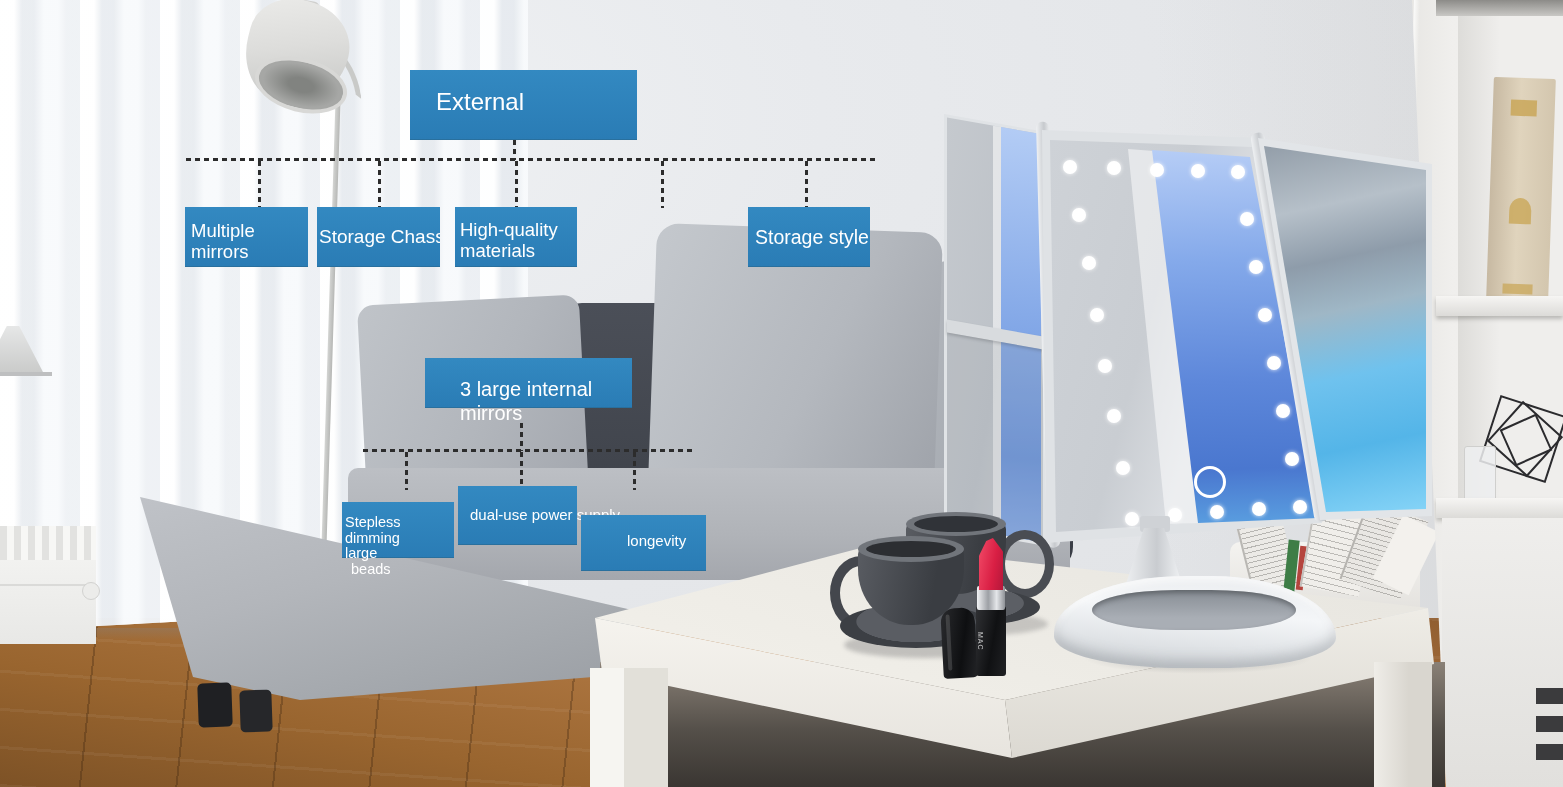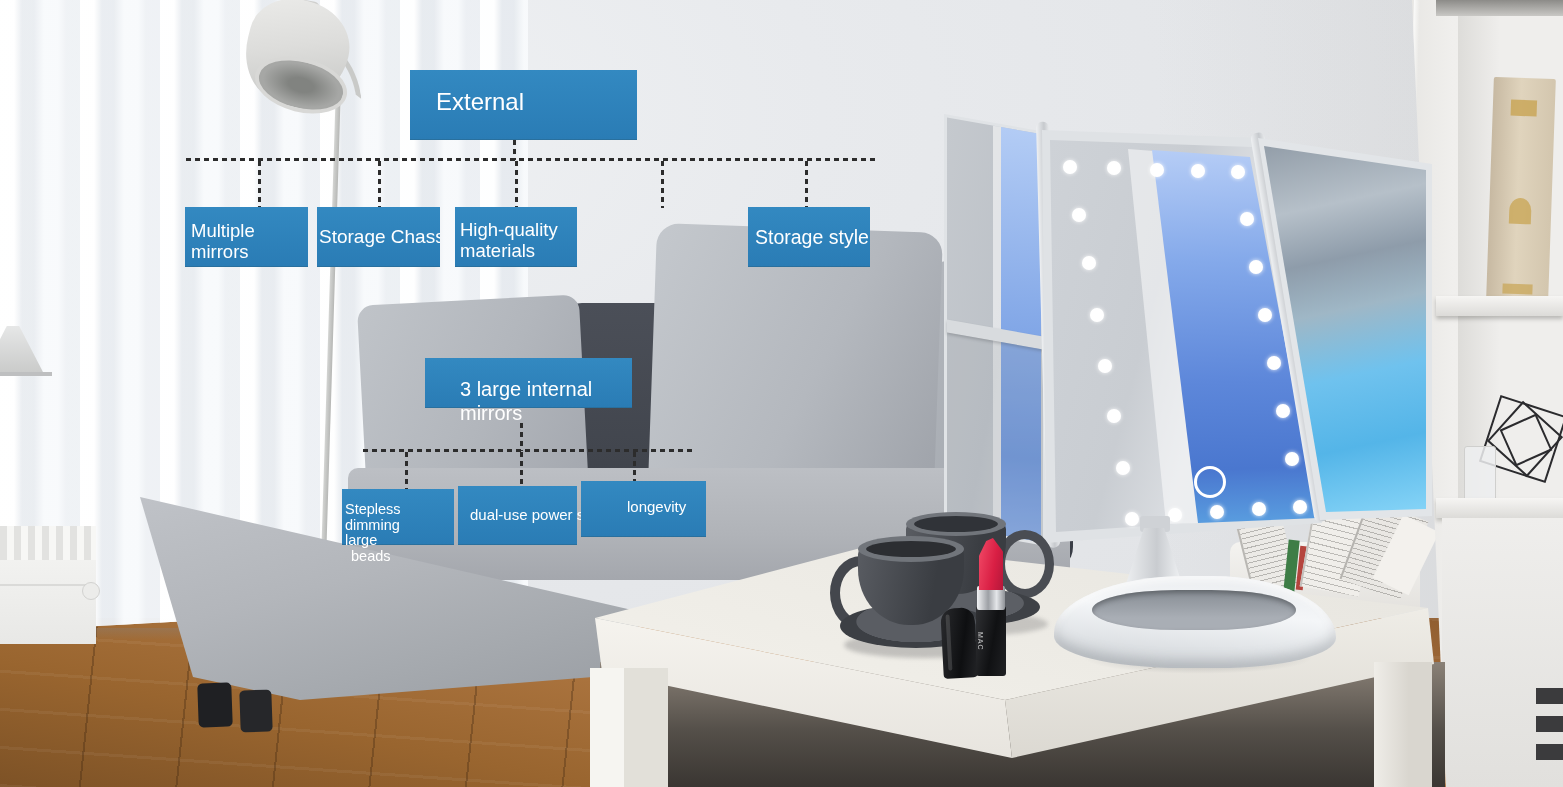--- a/index.html
+++ b/index.html
@@ -258,25 +258,25 @@
     <span class="ln">3 large internal</span>
     <span class="ln">mirrors</span>
   </div>
 
   <div class="dash-v" style="left:520px;top:423px;height:28px"></div>
   <div class="dash-h" style="left:363px;top:449px;width:330px"></div>
   <div class="dash-v" style="left:405px;top:452px;height:38px"></div>
   <div class="dash-v" style="left:520px;top:452px;height:36px"></div>
   <div class="dash-v" style="left:633px;top:452px;height:38px"></div>
 
-  <div class="box" style="left:342px;top:489px;width:112px;height:56px;font-size:14.5px;line-height:1.07;padding:13px 0 0 3px">
+  <div class="box" style="left:342px;top:502px;width:112px;height:56px;font-size:14.5px;line-height:1.07;padding:13px 0 0 3px">
     <span class="ln">Stepless dimming</span>
     <span class="ln">large</span>
     <span class="ln ind">beads</span>
   </div>
   <div class="box nw" style="left:458px;top:486px;width:119px;height:59px;font-size:15px;padding:20px 0 0 12px;overflow:visible">
     <span>dual-use power supply</span>
   </div>
-  <div class="box nw" style="left:581px;top:481px;width:125px;height:56px;font-size:15px;padding:17px 16px 0 46px">
+  <div class="box nw" style="left:581px;top:515px;width:125px;height:56px;font-size:15px;padding:17px 16px 0 46px">
     <span>longevity</span>
   </div>
 
 </div>
 
 </body></html>

